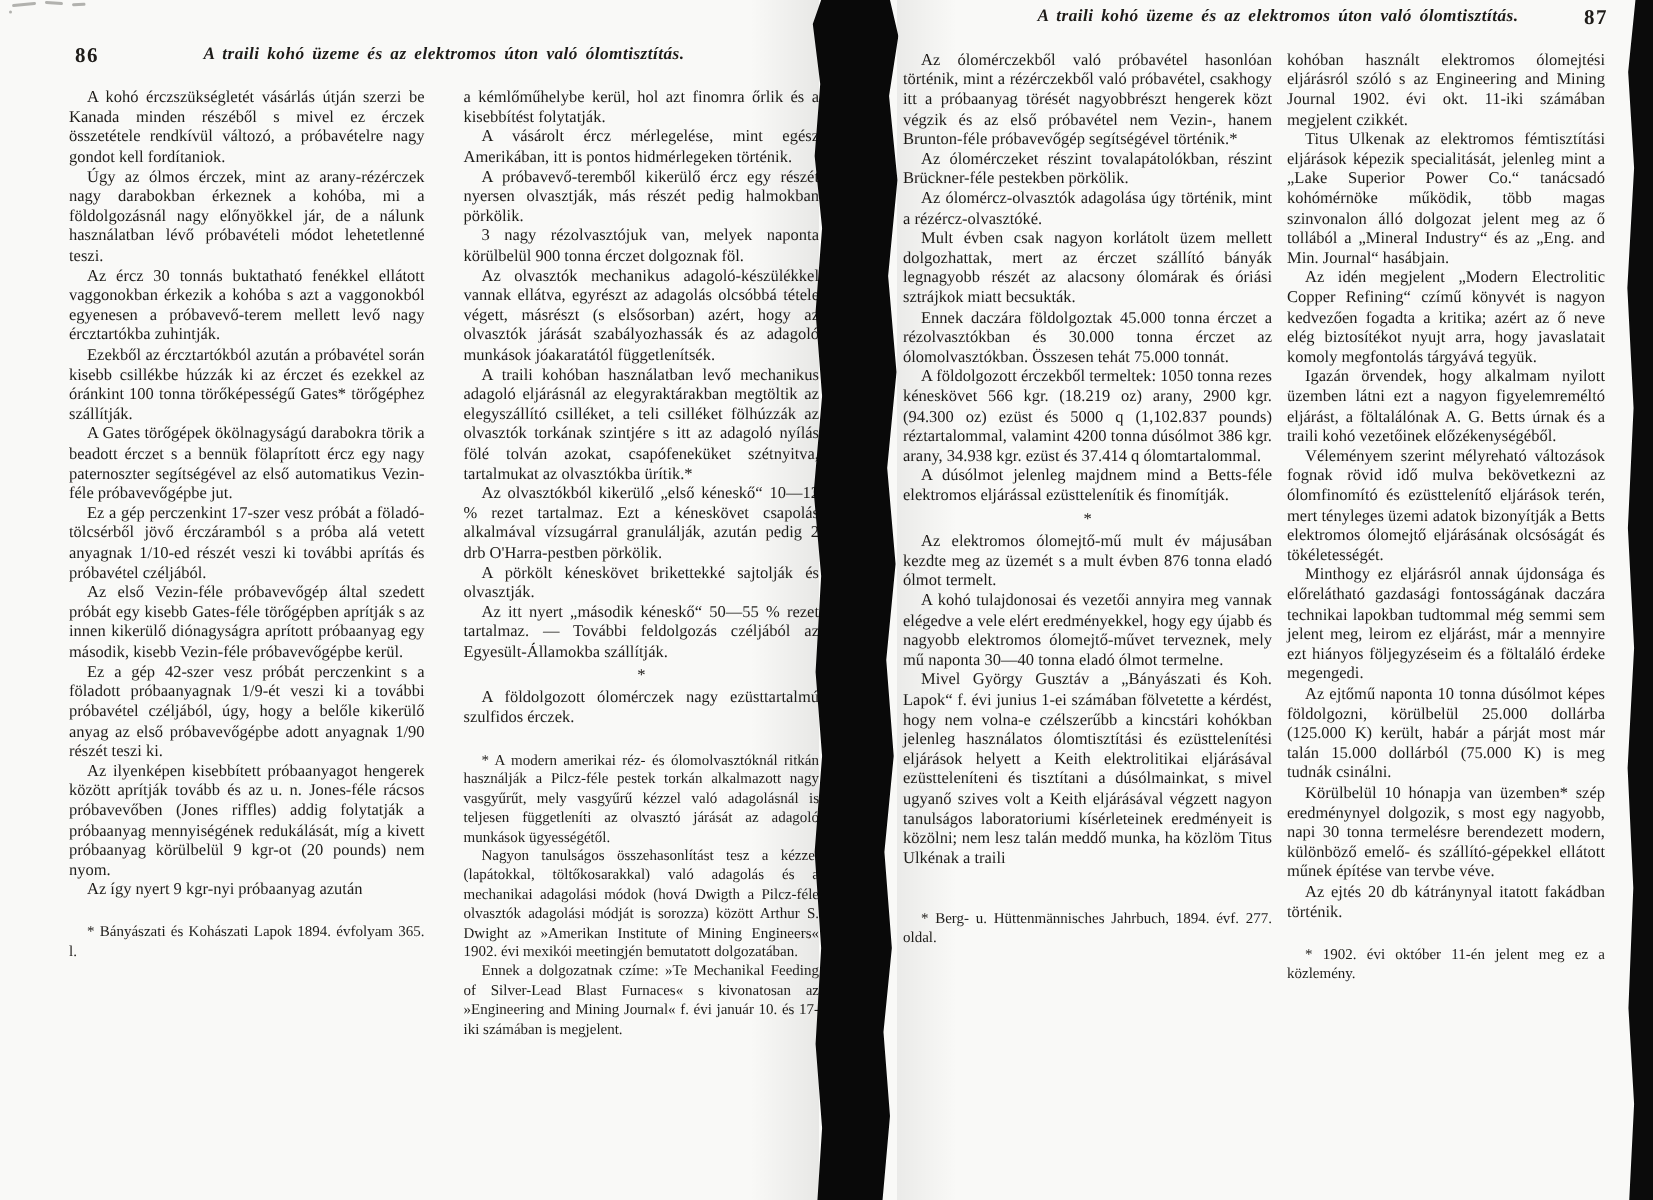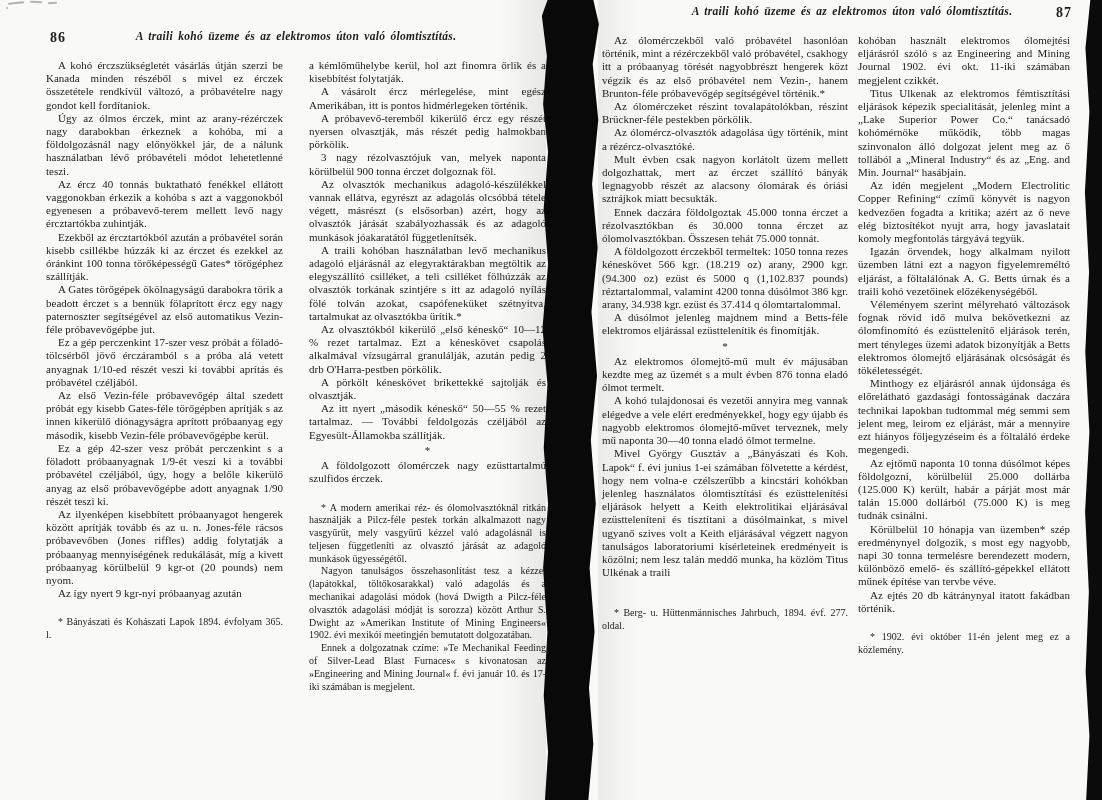--- a/index.html
+++ b/index.html
@@ -60,21 +60,21 @@
 
   <div class="page page-left">
     <div class="pagehead">
       <span class="pagenum pn-left">86</span>
       <span class="runtitle">A traili kohó üzeme és az elektromos úton való ólomtisztítás.</span>
     </div>
     <div class="cols">
       <div class="col col1">
           <p class="para">A kohó érczszükségletét vásárlás útján szerzi be Kanada minden részéből s mivel ez érczek összetétele rendkívül változó, a próbavételre nagy gondot kell fordítaniok.</p>
           <p class="para">Úgy az ólmos érczek, mint az arany-rézérczek nagy darabokban érkeznek a kohóba, mi a földolgozásnál nagy előnyökkel jár, de a nálunk használatban lévő próbavételi módot lehetetlenné teszi.</p>
-          <p class="para">Az ércz 40 tonnás buktatható fenékkel ellátott vaggonokban érkezik a kohóba s azt a vaggonokból egyenesen a próbavevő-terem mellett levő nagy ércztartókba zuhintják.</p>
+          <p class="para">Az ércz 30 tonnás buktatható fenékkel ellátott vaggonokban érkezik a kohóba s azt a vaggonokból egyenesen a próbavevő-terem mellett levő nagy ércztartókba zuhintják.</p>
           <p class="para">Ezekből az ércztartókból azután a próbavétel során kisebb csillékbe húzzák ki az érczet és ezekkel az óránkint 100 tonna törőképességű Gates* törőgéphez szállítják.</p>
           <p class="para">A Gates törőgépek ökölnagyságú darabokra törik a beadott érczet s a bennük fölaprított ércz egy nagy paternoszter segítségével az első automatikus Vezin-féle próbavevőgépbe jut.</p>
           <p class="para">Ez a gép perczenkint 17-szer vesz próbát a föladó-tölcsérből jövő érczáramból s a próba alá vetett anyagnak 1/10-ed részét veszi ki további aprítás és próbavétel czéljából.</p>
           <p class="para">Az első Vezin-féle próbavevőgép által szedett próbát egy kisebb Gates-féle törőgépben aprítják s az innen kikerülő diónagyságra aprított próbaanyag egy második, kisebb Vezin-féle próbavevőgépbe kerül.</p>
           <p class="para">Ez a gép 42-szer vesz próbát perczenkint s a föladott próbaanyagnak 1/9-ét veszi ki a további próbavétel czéljából, úgy, hogy a belőle kikerülő anyag az első próbavevőgépbe adott anyagnak 1/90 részét teszi ki.</p>
           <p class="para">Az ilyenképen kisebbített próbaanyagot hengerek között aprítják tovább és az u. n. Jones-féle rácsos próbavevőben (Jones riffles) addig folytatják a próbaanyag mennyiségének redukálását, míg a kivett próbaanyag körülbelül 9 kgr-ot (20 pounds) nem nyom.</p>
           <p class="para">Az így nyert 9 kgr-nyi próbaanyag azután</p>
           <p class="para fn gap">* Bányászati és Kohászati Lapok 1894. évfolyam 365. l.</p>
         </div>
       <div class="col col2">

